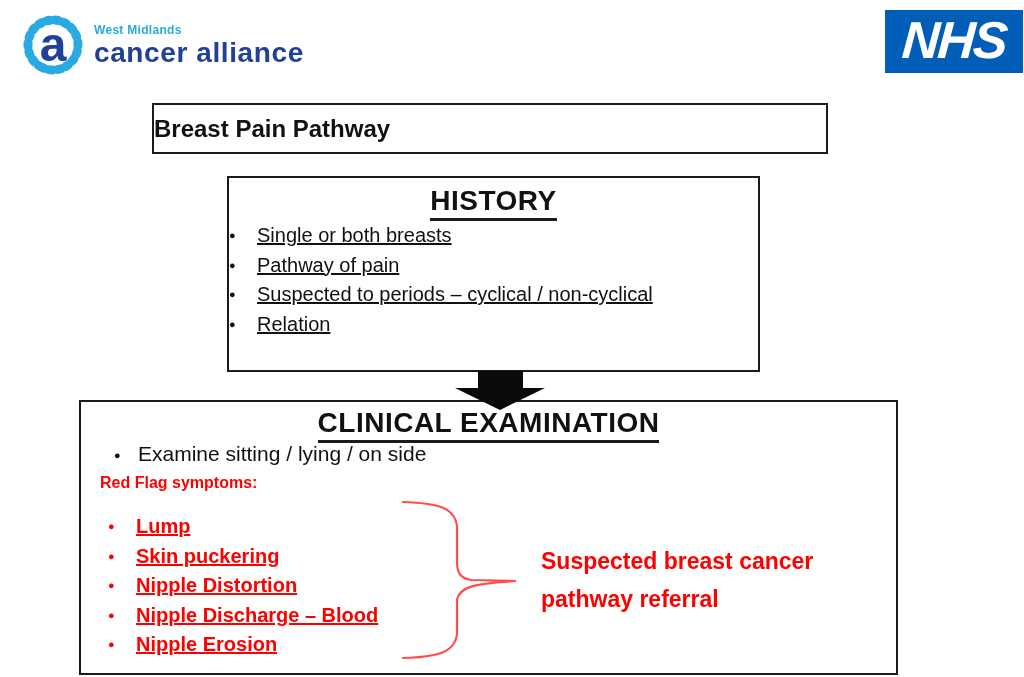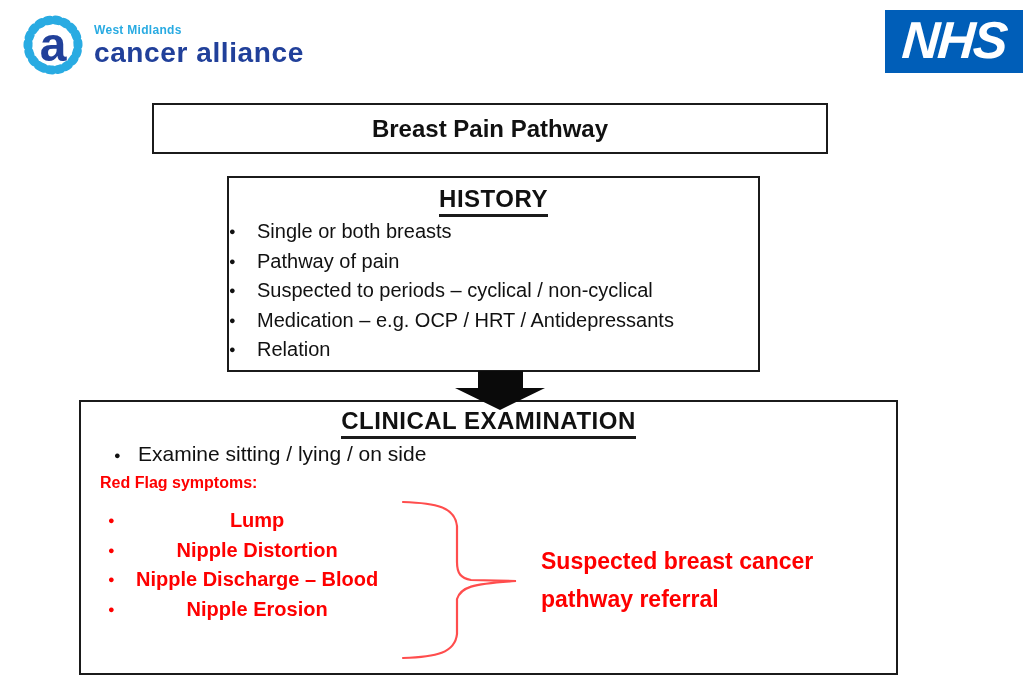--- a/index.html
+++ b/index.html
@@ -20,47 +20,47 @@
     background:#005EB8;display:flex;align-items:center;justify-content:center;
   }
   .nhs-text{
     color:#fff;font-weight:bold;font-style:italic;font-size:52px;
     letter-spacing:-2px;transform:skewX(-4deg);line-height:1;padding-bottom:4px;
   }
 
   
   .outlined{position:absolute;border:2px solid #1b1b1b;background:#fff;box-sizing:border-box;}
 
-  .title-box{left:152px;top:103px;width:676px;height:51px;display:flex;align-items:center;justify-content:center;}
+  .title-box{left:152px;top:103px;width:676px;height:51px;display:flex;align-items:center;}
   .title-text{font-size:24px;font-weight:bold;}
 
   .history-box{left:227px;top:176px;width:533px;height:196px;}
   .box-heading{display:block;text-align:center;margin-top:7px;}
   .box-heading .u{
-    display:inline-block;font-size:24px;font-weight:bold;letter-spacing:.5px;
+    display:inline-block;font-size:28px;font-weight:bold;letter-spacing:.5px;
     border-bottom:3px solid #1b1b1b;padding-bottom:1px;
   }
 
   ul.plain{list-style:none;margin:0;padding:0;}
-  ul.plain li{position:relative;padding-left:28px;font-size:20px;line-height:29.6px;}
+  ul.plain li{position:relative;padding-left:28px;font-size:20px;line-height:29.6px;text-decoration:underline;}
   ul.plain li::before{content:"\25CF";position:absolute;left:0;top:0;font-size:11px;line-height:29.6px;}
 
   .history-list{margin:7px 0 0 19px;}
 
   .down-arrow{position:absolute;left:455px;top:371px;width:90px;height:39px;z-index:3;}
 
   .clinical-box{left:79px;top:400px;width:819px;height:275px;}
 
   .examine-item{position:absolute;left:33px;top:40px;font-size:21px;line-height:24px;padding-left:24px;}
   .examine-item::before{content:"\25CF";position:absolute;left:0;top:1px;font-size:11px;}
 
   .red{color:#fe0000;}
   .redflag-label{position:absolute;left:19px;top:72px;font-size:16px;font-weight:bold;}
 
-  .red-list{position:absolute;left:27px;top:104px;text-align:center;}
+  .red-list{position:absolute;left:27px;top:110px;}
   .red-list li{font-weight:bold;padding-left:31px;line-height:29.8px;color:#fe0000;}
   .red-list li::before{font-size:12px;line-height:29.8px;}
 
   .red-brace{position:absolute;left:317px;top:88px;width:124px;height:174px;}
 
   .referral-note{
     position:absolute;left:460px;top:140px;font-size:23px;font-weight:bold;line-height:38px;
   }
 </style>
 </head>
@@ -88,40 +88,40 @@
   </div>
 
   <div class="outlined history-box">
     <div class="box-heading">
       <span class="u">HISTORY</span>
     </div>
     <ul class="plain history-list">
       <li>Single or both breasts</li>
       <li>Pathway of pain</li>
       <li>Suspected to periods – cyclical / non-cyclical</li>
-      <li>Medication – e.g. OCP / HRT / Antidepressants</li>
       <li>Relation</li>
     </ul>
   </div>
 
   <svg class="down-arrow" viewBox="0 0 90 39">
     <polygon points="23,0 68,0 68,17 90,17 45,39 0,17 23,17" fill="#0a0a0a"></polygon>
   </svg>
 
   <div class="outlined clinical-box">
     <div class="box-heading" style="margin-top:5px;">
       <span class="u">CLINICAL EXAMINATION</span>
     </div>
 
     <div class="examine-item">Examine sitting / lying / on side</div>
 
     <div class="redflag-label red">Red Flag symptoms:</div>
 
     <ul class="plain red-list">
       <li>Lump</li>
+      <li>Skin puckering</li>
       <li>Nipple Distortion</li>
       <li>Nipple Discharge – Blood</li>
       <li>Nipple Erosion</li>
     </ul>
 
     <svg class="red-brace" viewBox="0 0 124 174">
       <path d="M 5 12 C 38 13 57 17 59 36 L 59 72 C 59 84 63 88 73 90 L 118 91 C 73 94 63 97 59 109 L 59 144 C 57 163 38 167 5 168" fill="none" stroke="#ff4d4d" stroke-width="2.2" stroke-linecap="round"></path>
     </svg>
 
     <div class="referral-note red">

